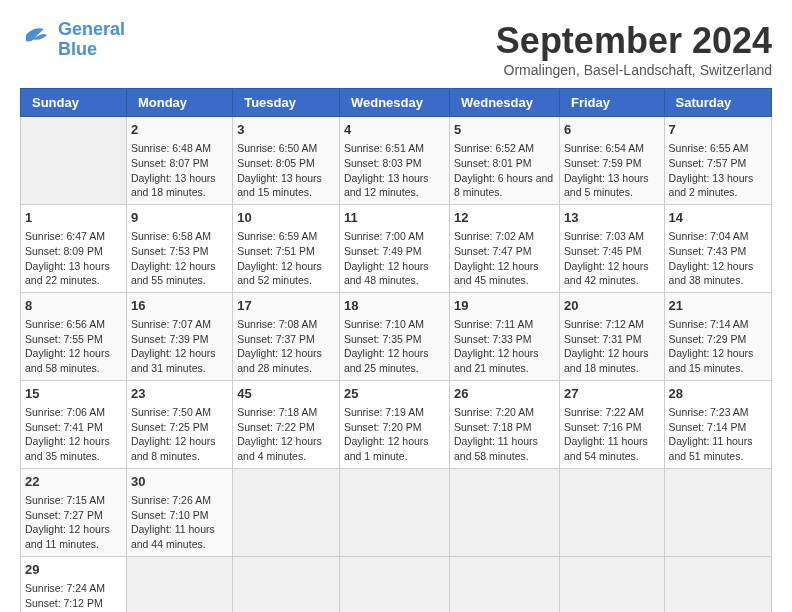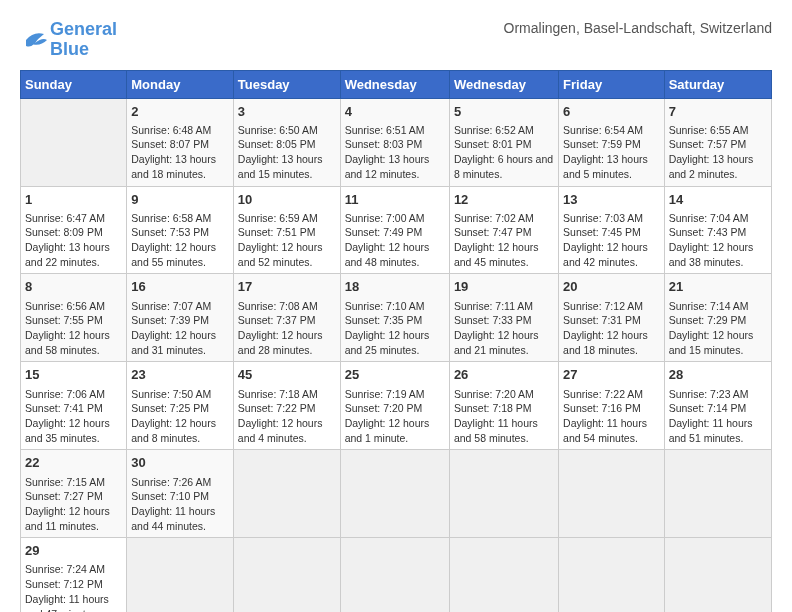--- a/index.html
+++ b/index.html
@@ -11,22 +11,21 @@
       padding: 20px;
     }
     .header {
       display: flex;
       justify-content: space-between;
       align-items: flex-start;
       margin-bottom: 10px;
     }
     .logo {
       display: flex;
-      align-items: center;
-      gap: 0;
+      gap: 8px;
     }
     .logo-text {
       font-size: 18px;
       font-weight: bold;
       color: #333;
       line-height: 1.1;
     }
     .logo-text span {
       color: #4a90d9;
     }
@@ -48,21 +47,21 @@
       text-align: right;
     }
     table {
       width: 100%;
       border-collapse: collapse;
       font-size: 11px;
     }
     thead tr th {
       background-color: #3a6bc9;
       color: #fff;
-      padding: 6px 4px;
+      padding: 6px 11px;
       text-align: left;
       font-size: 13px;
       font-weight: bold;
       border: 1px solid #2a5ba9;
     }
     tbody tr td {
       border: 1px solid #ccc;
       padding: 4px;
       vertical-align: top;
       height: 80px;
@@ -92,20 +91,21 @@
   <div class="logo">
     <svg class="logo-bird" viewBox="0 0 40 40">
       <path d="M8 20 Q18 8 32 12 Q24 18 20 24 Q30 16 36 20 Q28 28 18 26 Q14 30 8 28 Z" fill="#4a90d9"></path>
     </svg>
     <div class="logo-text">
       <div><span>General</span></div>
       <div style="color:#4a90d9">Blue</div>
     </div>
   </div>
   <div class="title-area">
+    <div class="month-title">September 2024</div>
     <div class="subtitle">Ormalingen, Basel-Landschaft, Switzerland</div>
   </div>
 </div>
 
 <table>
   <thead>
     <tr id="header-row">
         <th>Sunday</th>
         <th>Monday</th>
         <th>Tuesday</th>

